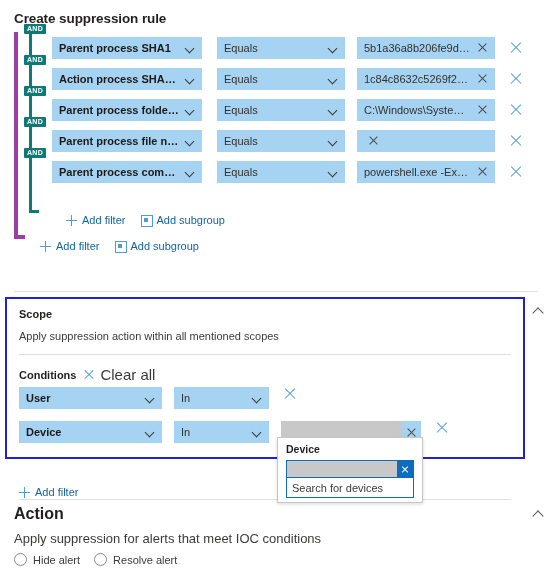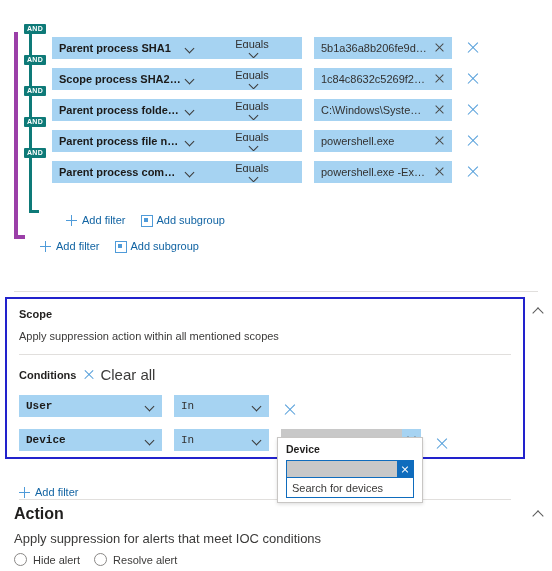--- a/index.html
+++ b/index.html
@@ -79,21 +79,21 @@
     padding: 0 6px;
     white-space: nowrap;
     overflow: hidden;
   }
   .fld-blue { background: #a6d3f2; }
   .fld-blue-bold { background: #a6d3f2; font-weight: bold; color: #1b1a19; }
   .fld-gray { background: #e8e8e8; border: 1px solid #c8c6c4; }
   .fld-text { flex: 1 1 auto; overflow: hidden; text-overflow: ellipsis; white-space: nowrap; }
 
   .w-attr   { width: 150px; }
-  .w-op     { width: 100px; margin-left: 0; flex-direction: column; }
+  .w-op     { width: 128px; margin-left: 15px; }
   .w-val    { width: 138px; margin-left: 12px; }
 
   .chev {
     flex: 0 0 auto; margin-left: 4px;
     width: 10px; height: 10px; position: relative;
   }
   .chev::before{
     content:""; position:absolute; left:1px; top:2px;
     width:6px; height:6px;
     border-right:1.2px solid #3b3a39; border-bottom:1.2px solid #3b3a39;
@@ -191,25 +191,24 @@
     position: relative; width: 12px; height: 12px; margin-right: 5px; cursor: pointer;
   }
   .clear-x::before, .clear-x::after{
     content:""; position:absolute; left:0; top:5px; width:12px; height:1.2px; background:#4f9bd9;
   }
   .clear-x::before{ transform: rotate(45deg); }
   .clear-x::after { transform: rotate(-45deg); }
   .clear-all { color: #3b3a39; font-size: 15px; cursor: pointer; }
 
   .scope-row {
-    display: flex; align-items: flex-end;
+    display: flex; align-items: flex-start;
     padding: 0 12px;
     height: 30px;
     margin-top: 4px;
-    font-family: Liberation Mono, monospace;
   }
   .sw-attr { width: 143px; }
   .sw-op   { width: 95px; margin-left: 12px; }
   .sw-val  { width: 140px; margin-left: 12px; }
 
   .scope-add {
     display: flex; align-items: center;
     padding: 0 12px;
     height: 26px;
     margin-top: 8px;
@@ -287,20 +286,21 @@
     border: 1px solid #8a8886; background: #ffffff;
     margin-right: 6px; flex: 0 0 auto;
   }
   .radio-label { font-size: 11px; color: #3b3a39; }
 </style>
 </head>
 <body>
 
 <div id="root">
 
+  <div class="page-title">Create suppression rule</div>
 
   <div class="qb">
     <div class="group-outer">
       <div class="group-inner">
 
         <div class="row">
           <span class="and-badge">AND</span>
           <div class="fld fld-blue-bold w-attr">
             <span class="fld-text">Parent process SHA1</span>
             <span class="chev"></span>
@@ -312,21 +312,21 @@
           <div class="fld fld-blue w-val">
             <span class="fld-text">5b1a36a8b206fe9daece7e2cd...</span>
             <span class="xsm"></span>
           </div>
           <span class="xbig"></span>
         </div>
 
         <div class="row">
           <span class="and-badge">AND</span>
           <div class="fld fld-blue-bold w-attr">
-            <span class="fld-text">Scope process SHA256</span>
+            <span class="fld-text">Action process SHA256</span>
             <span class="chev"></span>
           </div>
           <div class="fld fld-blue w-op">
             <span class="fld-text">Equals</span>
             <span class="chev"></span>
           </div>
           <div class="fld fld-blue w-val">
             <span class="fld-text">1c84c8632c5269f24876ed9f4...</span>
             <span class="xsm"></span>
           </div>
@@ -354,21 +354,20 @@
           <span class="and-badge">AND</span>
           <div class="fld fld-blue-bold w-attr">
             <span class="fld-text">Parent process file name</span>
             <span class="chev"></span>
           </div>
           <div class="fld fld-blue w-op">
             <span class="fld-text">Equals</span>
             <span class="chev"></span>
           </div>
           <div class="fld fld-blue w-val">
-            <span class="fld-text">powershell.exe</span>
             <span class="xsm"></span>
           </div>
           <span class="xbig"></span>
         </div>
 
         <div class="row">
           <span class="and-badge">AND</span>
           <div class="fld fld-blue-bold w-attr">
             <span class="fld-text">Parent process command line</span>
             <span class="chev"></span>

